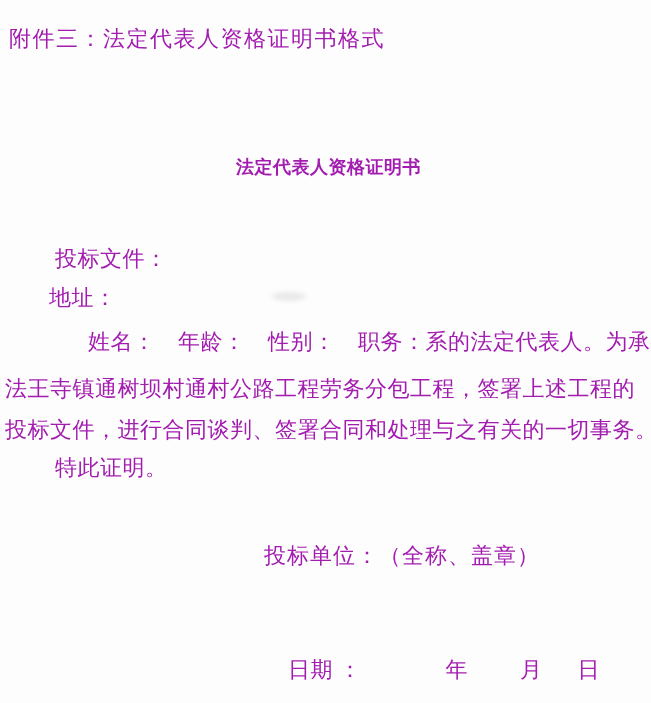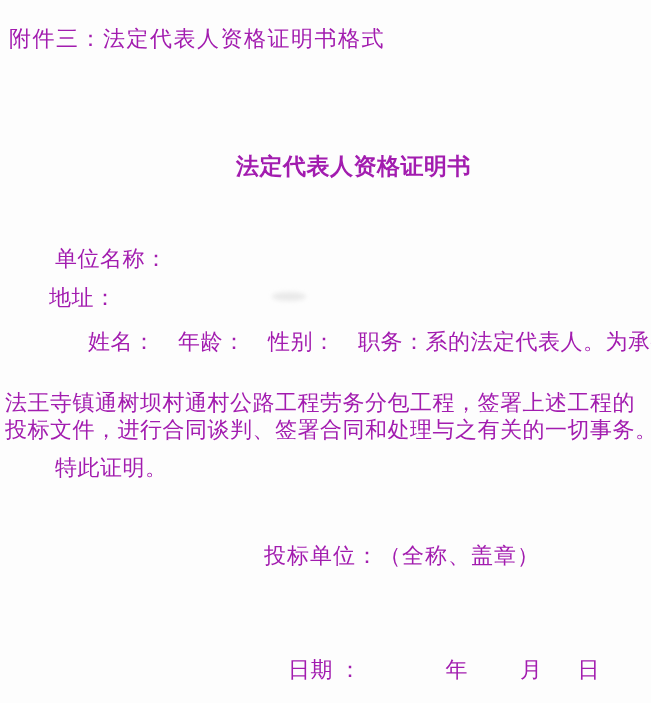--- a/index.html
+++ b/index.html
@@ -21,31 +21,31 @@
     font-size: 22px;
     line-height: 26px;
     white-space: pre;
     letter-spacing: 0.5px;
   }
   .attachment-heading { left: 9px;  top: 26px; letter-spacing: 1.5px; }
   .doc-title {
     position: absolute;
     left: 236px;
     top: 153px;
-    font-size: 23px;
+    font-size: 18px;
     line-height: 28px;
     font-weight: bold;
     letter-spacing: 0.5px;
     margin: 0;
     white-space: pre;
   }
   .unit-name-label { left: 55px; top: 246px; }
   .address-label   { left: 49px; top: 285px; }
   .info-line       { left: 88px; top: 329px; letter-spacing: 0.5px; }
-  .body-line-2     { left: 5px;  top: 390px; letter-spacing: 0.5px; }
+  .body-line-2     { left: 5px;  top: 376px; letter-spacing: 0.5px; }
   .body-line-3     { left: 5px;  top: 417px; letter-spacing: 0.5px; }
   .closing-line    { left: 55px; top: 455px; }
   .bidder-line     { left: 264px; top: 543px; letter-spacing: 1px; }
   .date-line       { left: 264px; top: 631px; }
   .date-line .year-label  { display: inline-block; margin-left: 84px; }
   .date-line .month-label { display: inline-block; margin-left: 52px; }
   .date-line .day-label   { display: inline-block; margin-left: 35px; }
   
   .scan-artifact {
     position: absolute;
@@ -60,21 +60,21 @@
 </style>
 </head>
 <body>
 
 <div class="page">
 
   <div class="line attachment-heading">附件三：法定代表人资格证明书格式</div>
 
   <h1 class="doc-title">法定代表人资格证明书</h1>
 
-  <div class="line unit-name-label">单位名称：</div>
+  <div class="line unit-name-label">投标文件：</div>
 
   <div class="line address-label">地址：</div>
 
   <div class="scan-artifact"></div>
 
   <div class="line info-line">姓名：　年龄：　性别：　职务：系的法定代表人。为承接</div>
 
   <div class="line body-line-2">法王寺镇通树坝村通村公路工程劳务分包工程，签署上述工程的</div>
 
   <div class="line body-line-3">投标文件，进行合同谈判、签署合同和处理与之有关的一切事务。</div>

